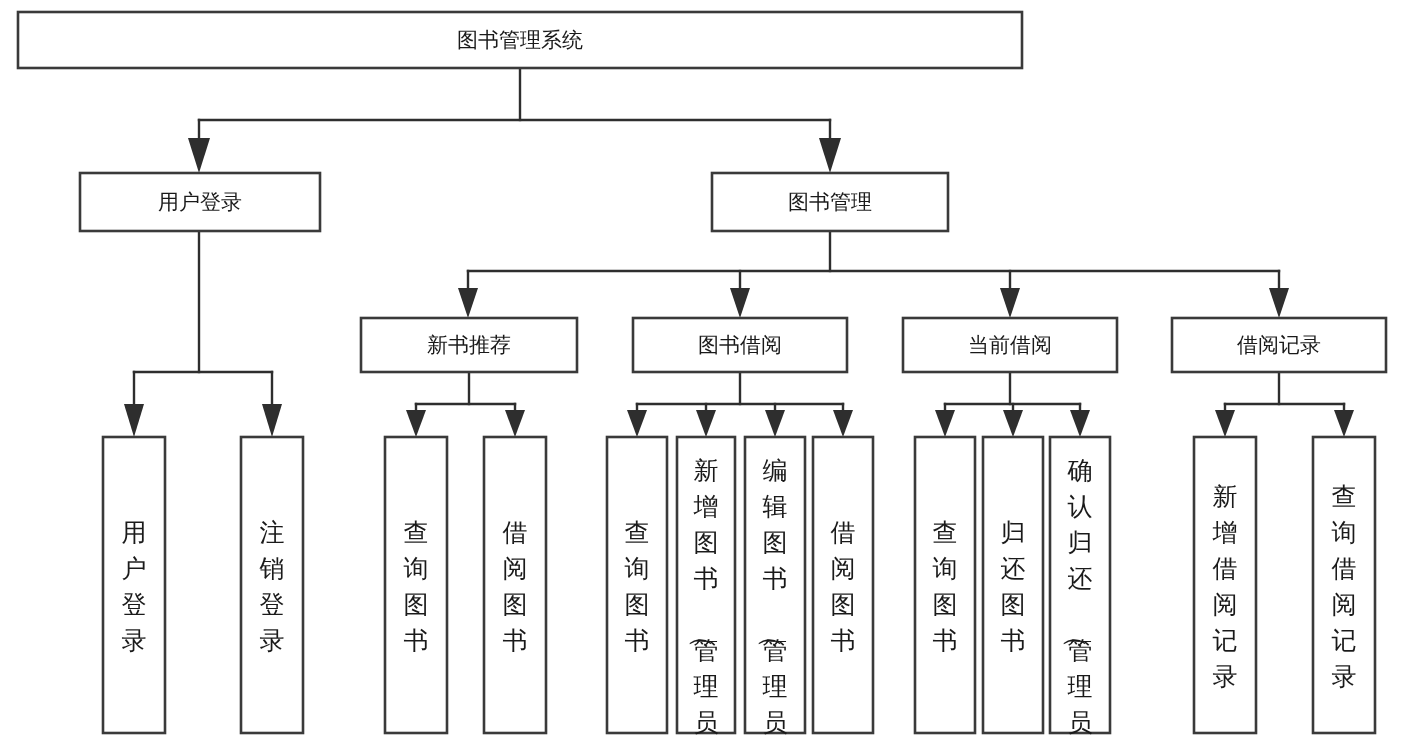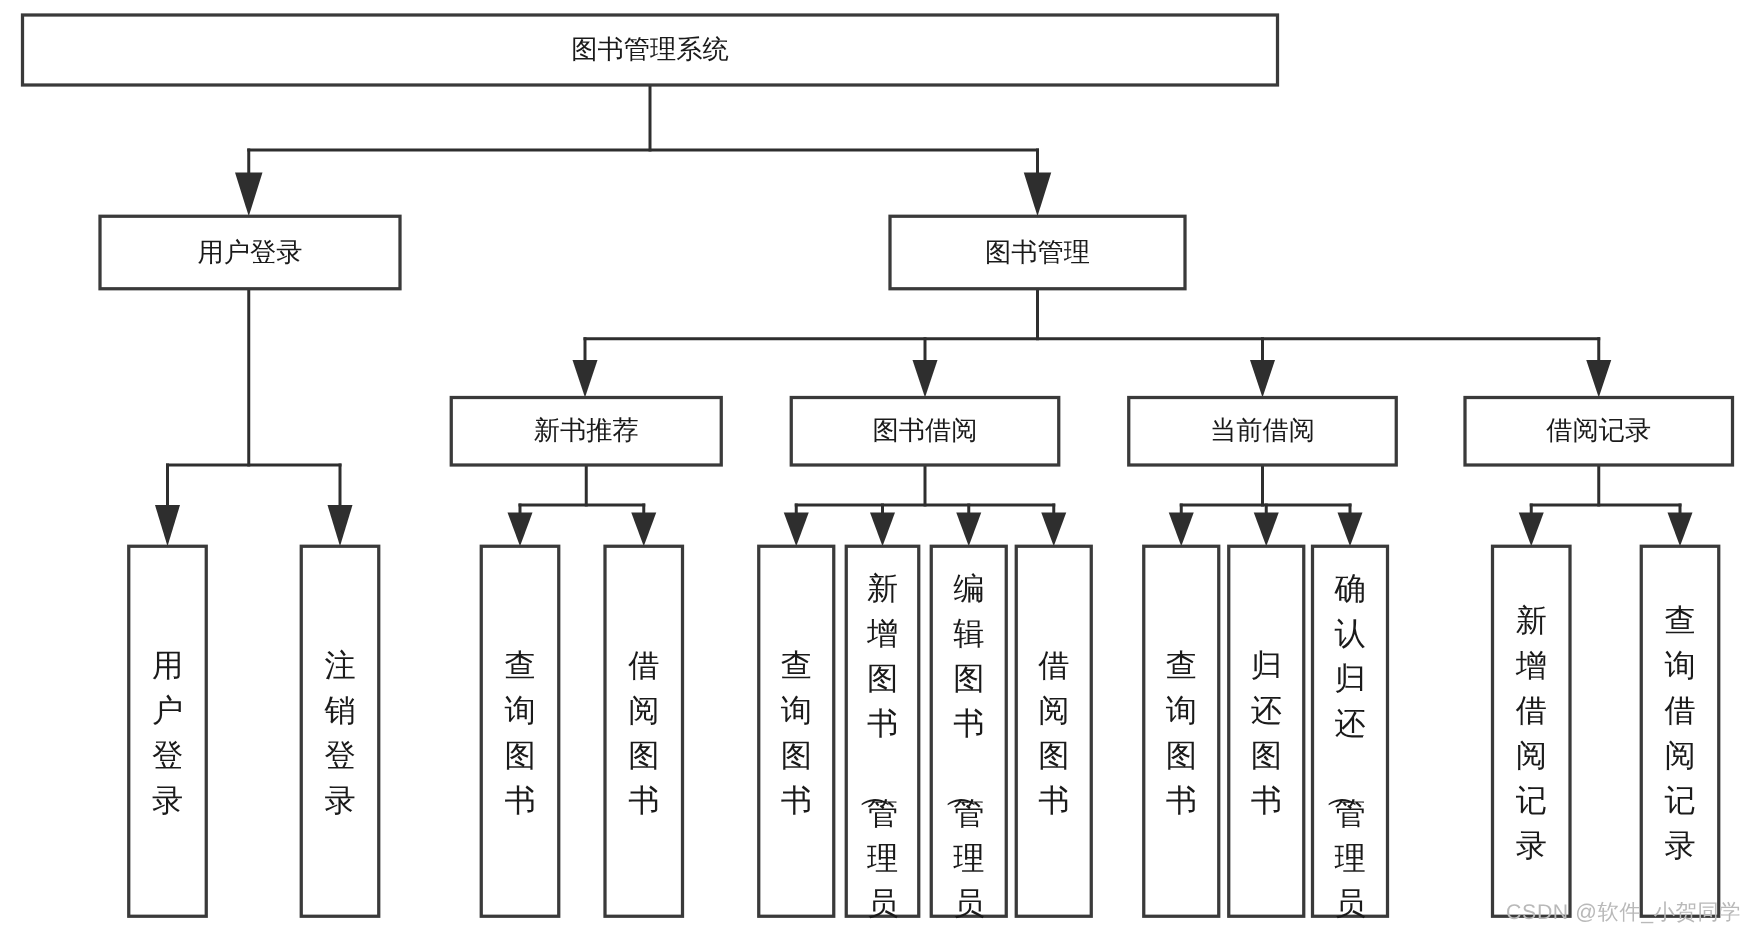--- a/index.html
+++ b/index.html
@@ -213,14 +213,13 @@
       <rect class="node-box" x="1194" y="437" width="62" height="296"></rect>
       <text class="node-label-v" x="1225" y="0"><tspan x="1225" y="505.08">新</tspan><tspan x="1225" y="541.0799999999999">增</tspan><tspan x="1225" y="577.0799999999999">借</tspan><tspan x="1225" y="613.0799999999999">阅</tspan><tspan x="1225" y="649.0799999999999">记</tspan><tspan x="1225" y="685.0799999999999">录</tspan></text>
     </g>
     <g>
       <rect class="node-box" x="1313" y="437" width="62" height="296"></rect>
       <text class="node-label-v" x="1344" y="0"><tspan x="1344" y="505.08">查</tspan><tspan x="1344" y="541.0799999999999">询</tspan><tspan x="1344" y="577.0799999999999">借</tspan><tspan x="1344" y="613.0799999999999">阅</tspan><tspan x="1344" y="649.0799999999999">记</tspan><tspan x="1344" y="685.0799999999999">录</tspan></text>
     </g>
 
   </svg>
 
-  <div class="watermark">CSDN @软件_小贺同学</div>
 </div>
 
 </body></html>

